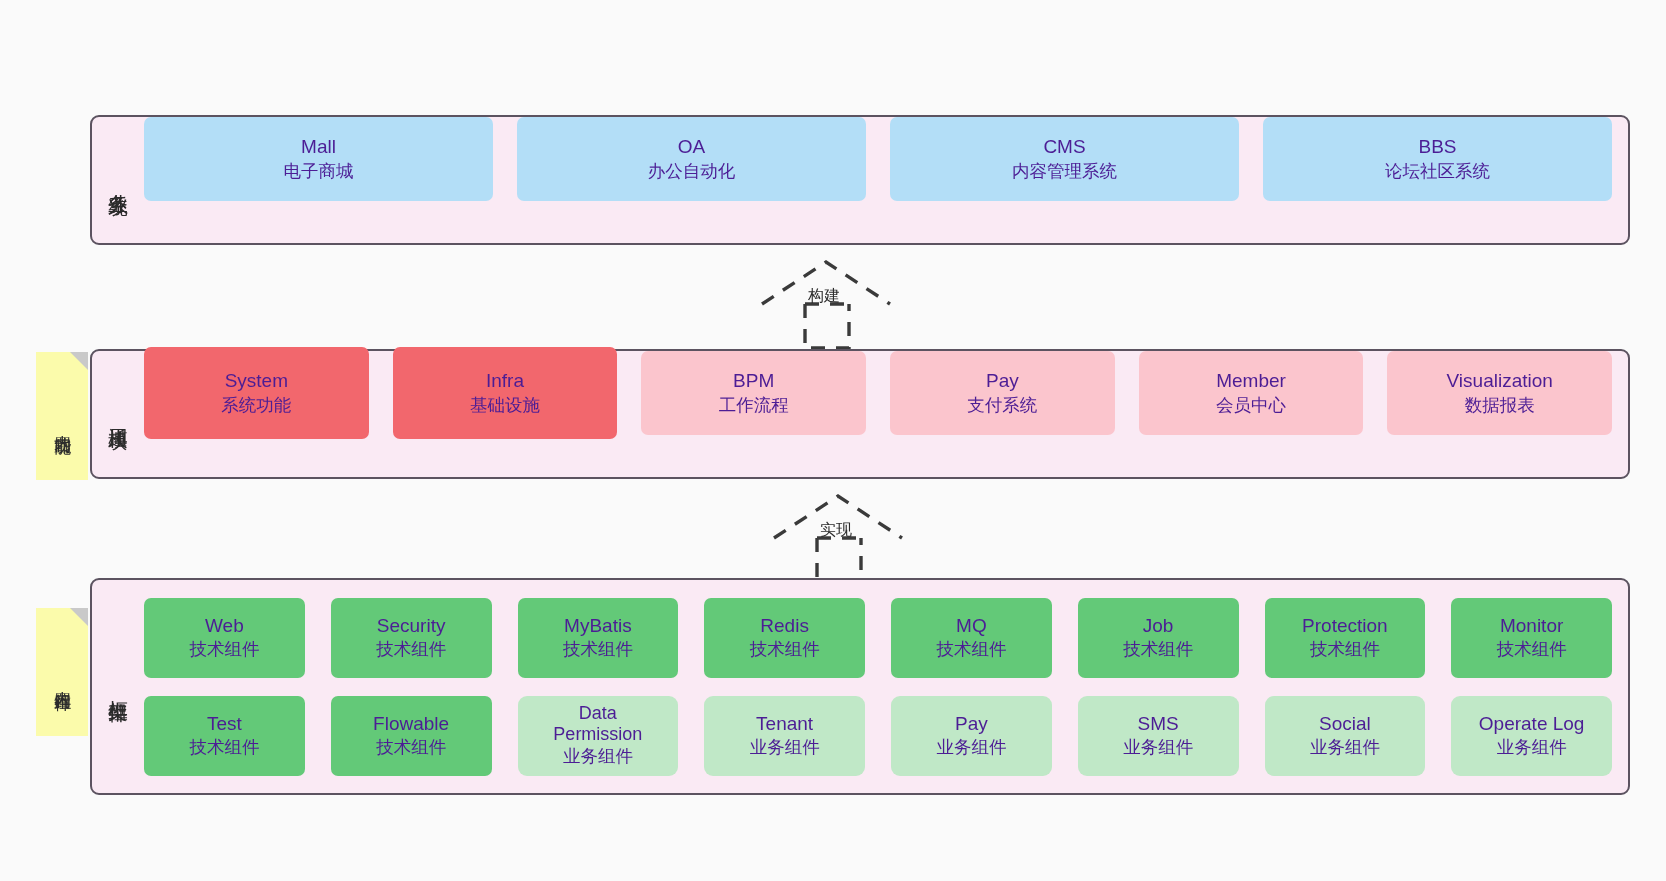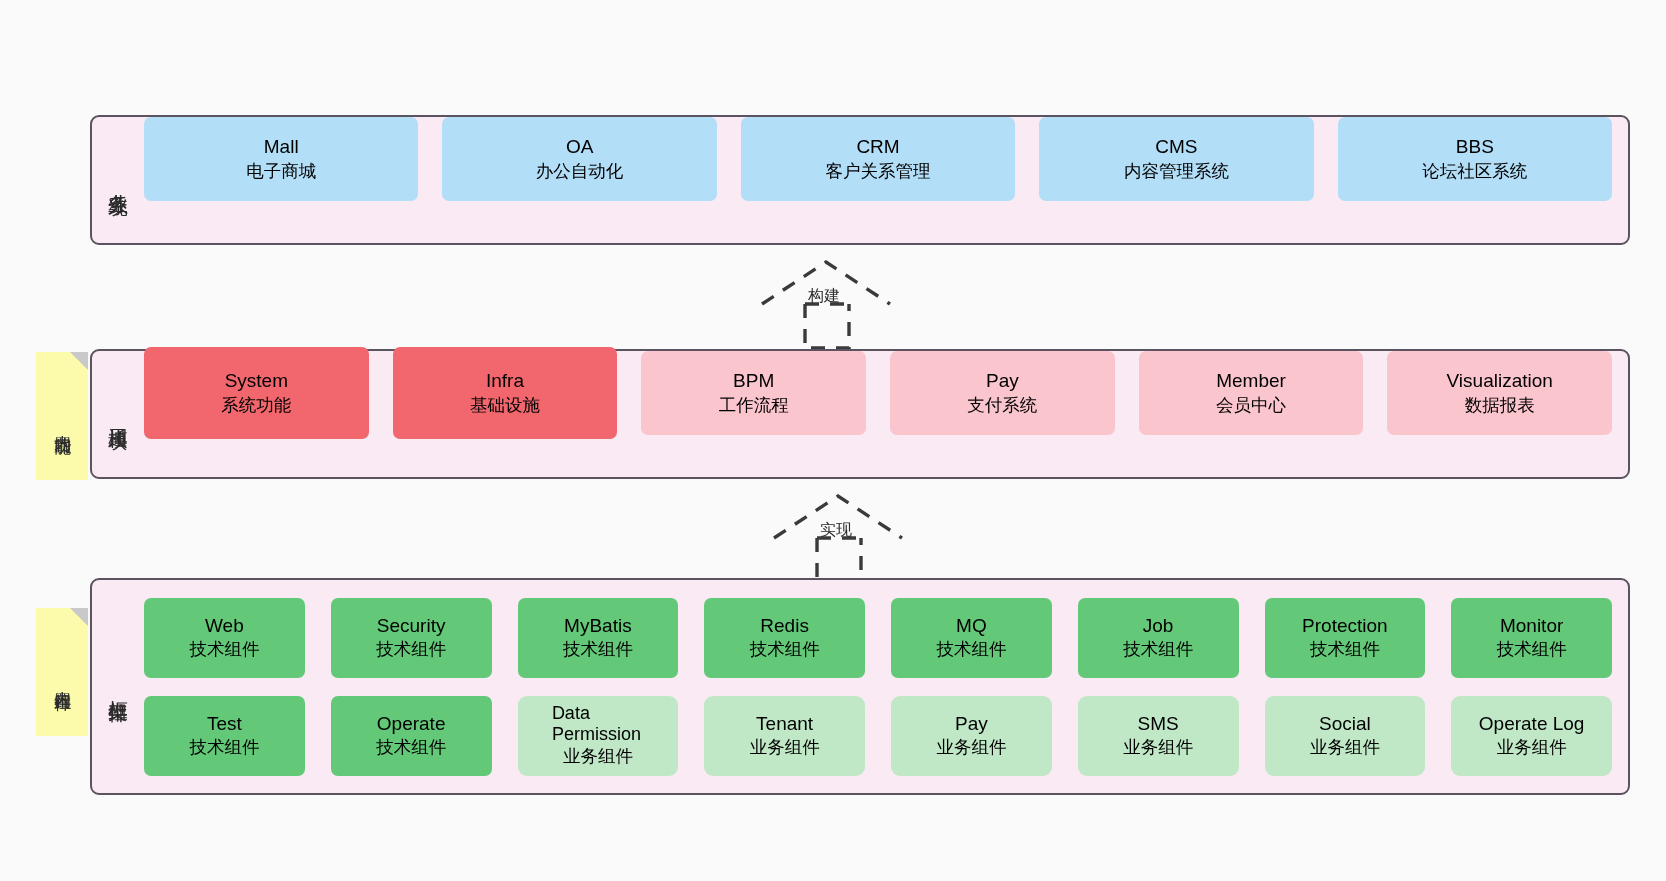--- a/index.html
+++ b/index.html
@@ -42,21 +42,22 @@
     gap: 0;
   }
 
   
   .card {
     border-radius: 7px;
     display: flex;
     flex-direction: column;
     align-items: center;
     justify-content: center;
-    color: #000000;
+    text-align: center;
+    color: #4c1d95;
     line-height: 1.30;
     flex: 1 1 0;
   }
   .card .en { font-size: 19px; }
   .card .cn { font-size: 17.5px; }
   .card .en3 { font-size: 18px; line-height: 1.18; }
 
   
   .row-business { gap: 24px; height: 84px; }
   .card.blue { background: #b3def7; height: 84px; }
@@ -121,24 +122,20 @@
   <div class="layer" id="layer-business" style="left:90px; top:115px; width:1540px; height:130px;">
     <div class="layer-title">业务系统</div>
     <div class="layer-body row-business">
       <div class="card blue">
         <span class="en">Mall</span>
         <span class="cn">电子商城</span>
       </div>
       <div class="card blue">
         <span class="en">OA</span>
         <span class="cn">办公自动化</span>
-      </div>
-      <div class="card blue">
-        <span class="en">CRM</span>
-        <span class="cn">客户关系管理</span>
       </div>
       <div class="card blue">
         <span class="en">CMS</span>
         <span class="cn">内容管理系统</span>
       </div>
       <div class="card blue">
         <span class="en">BBS</span>
         <span class="cn">论坛社区系统</span>
       </div>
     </div>
@@ -241,21 +238,21 @@
             <span class="cn">技术组件</span>
           </div>
         </div>
 
         <div class="fw-row">
           <div class="card green">
             <span class="en">Test</span>
             <span class="cn">技术组件</span>
           </div>
           <div class="card green">
-            <span class="en">Operate</span>
+            <span class="en">Flowable</span>
             <span class="cn">技术组件</span>
           </div>
           <div class="card lgreen">
             <span class="en3" style="max-width:92px;">Data Permission</span>
             <span class="cn">业务组件</span>
           </div>
           <div class="card lgreen">
             <span class="en">Tenant</span>
             <span class="cn">业务组件</span>
           </div>

